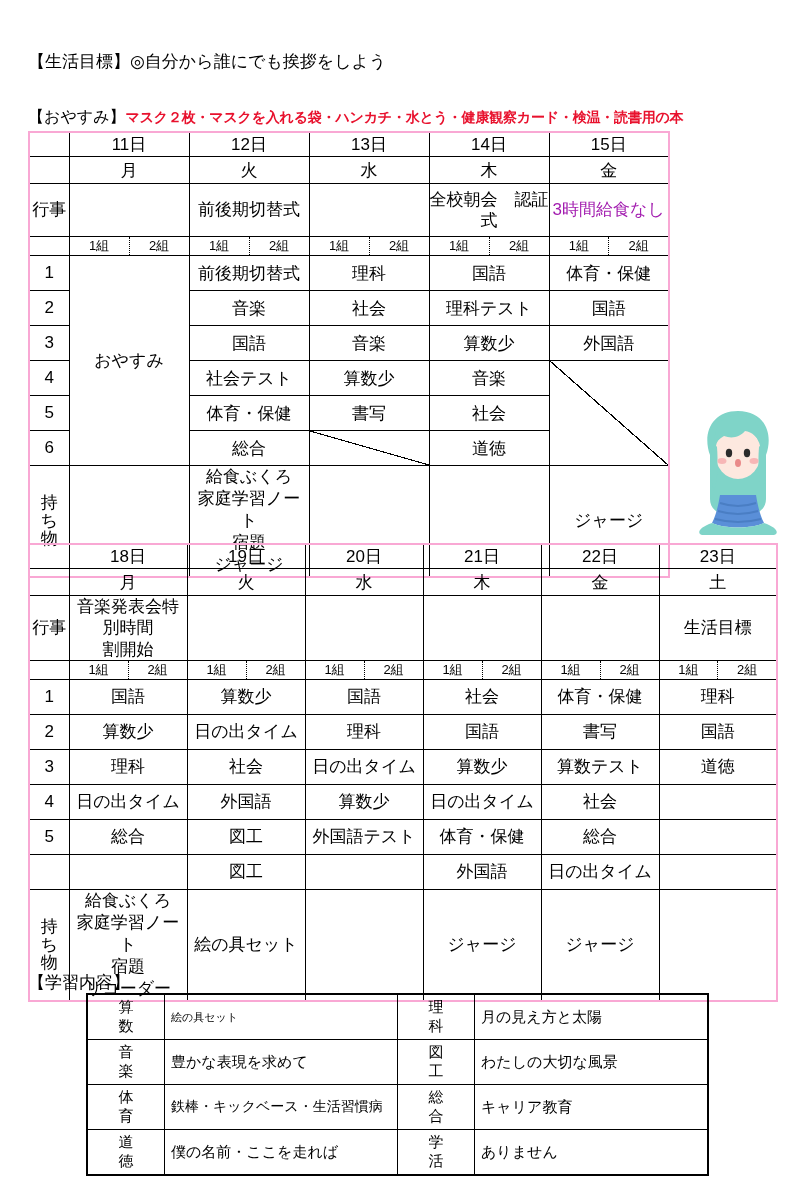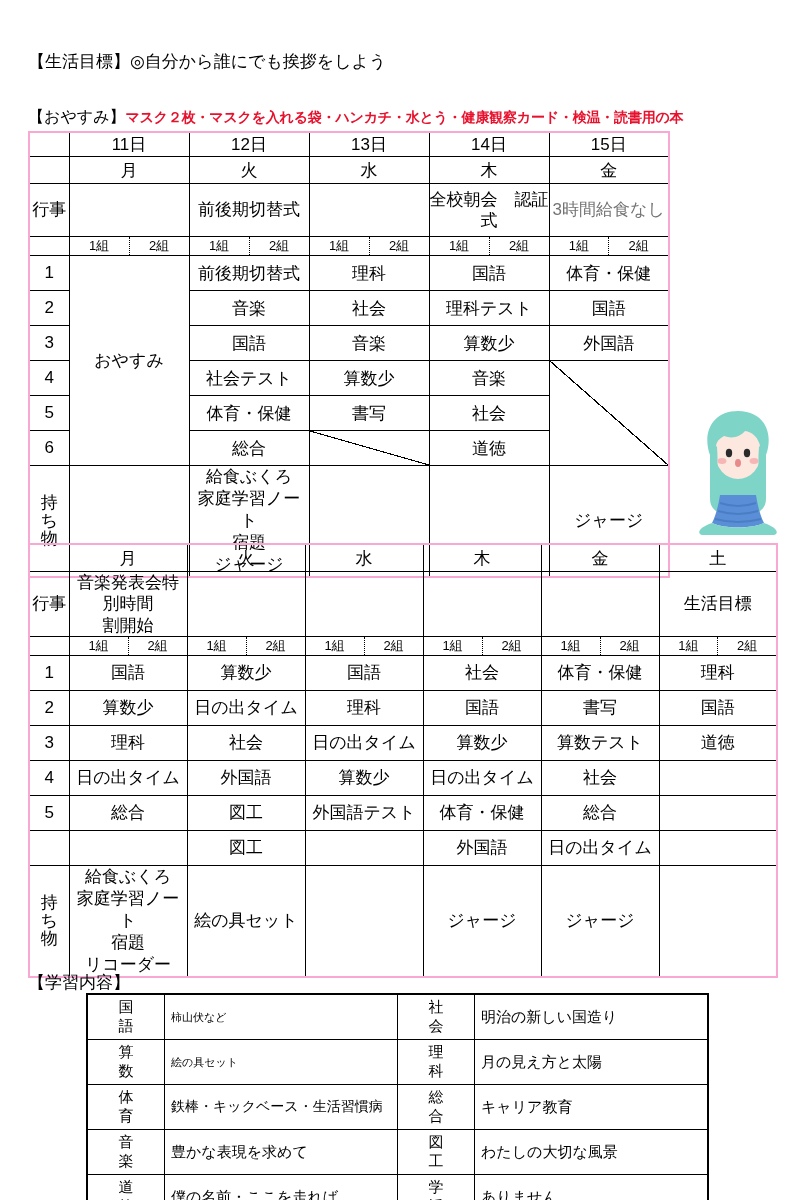--- a/index.html
+++ b/index.html
@@ -29,21 +29,21 @@
 
   .daynum{font-size:18px;height:22px;}
   .dayname{font-size:20px;height:26px;}
   .rownum{font-size:17px;width:34px;height:34px;}
   .grp-cell{padding:0;}
   .grp-inner{display:flex;width:100%;height:100%;}
   .grp-inner span{flex:1;display:flex;align-items:center;justify-content:center;font-size:13px;}
   .grp-inner span:first-child{border-right:1px dotted #000;}
 
   .event{height:52px;font-size:12px;text-align:left;vertical-align:top;line-height:1.25;padding:2px 3px;}
-  .event.red{color:#737373;}
+  .event.red{color:#a21caf;}
   .bring{height:56px;font-size:11px;text-align:left;vertical-align:top;line-height:1.3;padding:2px 3px;}
   .vlabel{font-size:12px;line-height:1.05;letter-spacing:0;}
   .vlabel span{display:block;text-align:center;}
 
   .subj{font-size:18px;}
   .subj-s{font-size:16px;}
   .rest{font-size:19px;}
 
   
   .diag{position:relative;}
@@ -239,20 +239,29 @@
     <colgroup>
       <col style="width:40px">
         <col style="width:118px">
         <col style="width:118px">
         <col style="width:118px">
         <col style="width:118px">
         <col style="width:118px">
         <col style="width:118px">
     </colgroup>
     <tbody>
+        <tr>
+      <td></td>
+      <td class="daynum">18日</td>
+      <td class="daynum">19日</td>
+      <td class="daynum">20日</td>
+      <td class="daynum">21日</td>
+      <td class="daynum">22日</td>
+      <td class="daynum">23日</td>
+    </tr>
     <tr>
       <td></td>
       <td class="dayname">月</td>
       <td class="dayname">火</td>
       <td class="dayname">水</td>
       <td class="dayname">木</td>
       <td class="dayname">金</td>
       <td class="dayname">土</td>
     </tr>
     <tr>
@@ -383,45 +392,39 @@
   <div class="content-head">【学習内容】</div>
 
   <table class="ct">
     <colgroup>
         <col style="width:62px">
         <col style="width:226px">
         <col style="width:62px">
         <col style="width:226px">
       </colgroup>
     <tbody>
-        <tr>
-      <td class="lab">国　語</td>
-      <td class="val small">柿山伏など</td>
-      <td class="lab">社　会</td>
-      <td class="val">明治の新しい国造り</td>
-    </tr>
     <tr>
       <td class="lab">算　数</td>
       <td class="val small">絵の具セット</td>
       <td class="lab">理　科</td>
       <td class="val">月の見え方と太陽</td>
     </tr>
     <tr>
+      <td class="lab">音　楽</td>
+      <td class="val">豊かな表現を求めて</td>
+      <td class="lab">図　工</td>
+      <td class="val">わたしの大切な風景</td>
+    </tr>
+    <tr>
       <td class="lab">体　育</td>
       <td class="val" style="font-size:14px;">鉄棒・キックベース・生活習慣病</td>
       <td class="lab">総　合</td>
       <td class="val">キャリア教育</td>
     </tr>
     <tr>
-      <td class="lab">音　楽</td>
-      <td class="val">豊かな表現を求めて</td>
-      <td class="lab">図　工</td>
-      <td class="val">わたしの大切な風景</td>
-    </tr>
-    <tr>
       <td class="lab">道　徳</td>
       <td class="val">僕の名前・ここを走れば</td>
       <td class="lab">学　活</td>
       <td class="val">ありません</td>
     </tr>
 
   </tbody>
     </table>
 
 </div>

